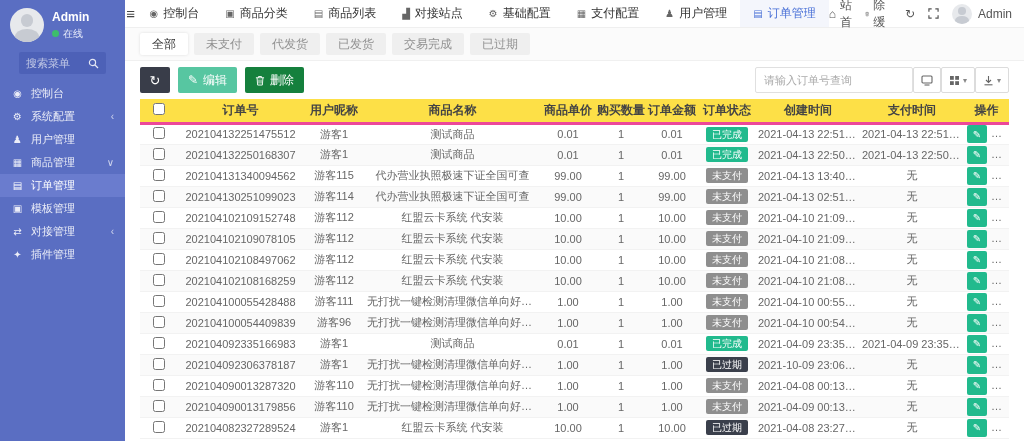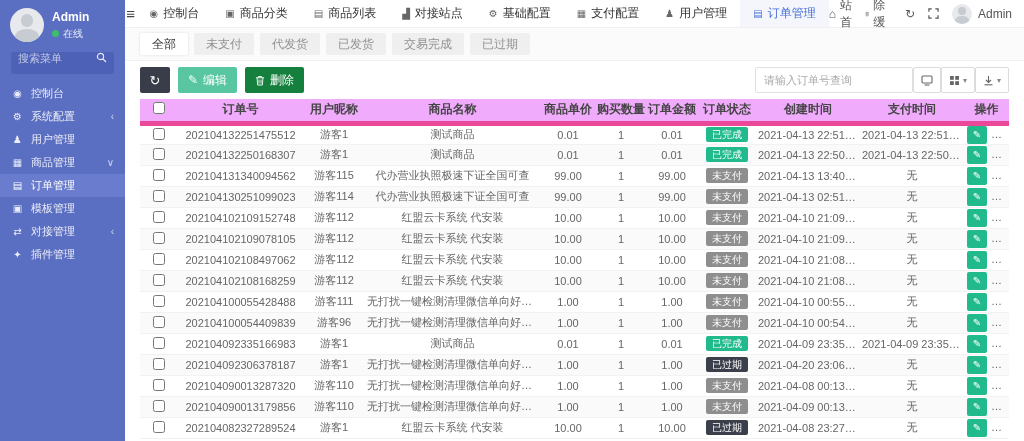--- a/index.html
+++ b/index.html
@@ -11,21 +11,21 @@
   .sidebar { width:125px; background:#5a6ec2; flex-shrink:0; display:flex; flex-direction:column; color:#fff; }
   .side-user { display:flex; align-items:center; gap:8px; padding:8px 10px 6px; }
   .avatar { border-radius:50%; background:#e7e9ec; position:relative; overflow:hidden; flex-shrink:0; }
   .avatar::before { content:""; position:absolute; width:38%; height:38%; border-radius:50%; background:#c7cbd2; left:31%; top:18%; }
   .avatar::after { content:""; position:absolute; width:68%; height:44%; border-radius:50% 50% 0 0; background:#c7cbd2; left:16%; top:62%; }
   .avatar.big { width:34px; height:34px; }
   .avatar.small { width:20px; height:20px; }
   .side-user-name { font-weight:bold; font-size:12px; color:#fff; }
   .side-user-status { display:flex; align-items:center; gap:4px; font-size:10px; color:#e8ecfa; margin-top:3px; }
   .dot { width:7px; height:7px; border-radius:50%; background:#3dbe6b; display:inline-block; }
-  .side-search { margin:4px 11px 8px; background:#4d61b7; border-radius:2px; height:22px; display:flex; align-items:flex-start; padding:0 7px; }
+  .side-search { margin:4px 19px 8px; background:#4d61b7; border-radius:2px; height:22px; display:flex; align-items:center; padding:0 7px; }
   .side-search-input { flex:1; background:transparent; border:none; outline:none; color:#fff; font-size:11px; min-width:0; }
   .side-search-input::placeholder { color:rgba(255,255,255,.65); }
   .side-menu { flex:1; }
   .side-item { height:23px; display:flex; align-items:center; padding:0 11px; gap:7px; color:rgba(255,255,255,.88); cursor:pointer; font-size:11px; }
   .side-item.active { background:#6a7ccE; color:#fff; }
   .si-icon { width:13px; font-size:10px; text-align:center; flex-shrink:0; }
   .si-label { white-space:nowrap; }
   .si-arrow { margin-left:auto; font-size:10px; color:rgba(255,255,255,.7); }
 
   
@@ -59,21 +59,21 @@
   .search-input::placeholder { color:#aaa; }
   .tool-ic-btn { height:26px; background:#fff; border:1px solid #dcdcdc; border-radius:2px; display:inline-flex; align-items:center; justify-content:center; gap:3px; color:#666; cursor:pointer; padding:0 7px; }
   .caret { font-size:8px; color:#888; }
 
   
   .tablewrap { flex:1; overflow:hidden; padding:0 15px; }
   table { width:100%; border-collapse:collapse; table-layout:fixed; }
   col.c1{width:38px} col.c2{width:125px} col.c3{width:62px} col.c4{width:175px}
   col.c5{width:56px} col.c6{width:50px} col.c7{width:52px} col.c8{width:58px}
   col.c9{width:104px} col.c10{width:104px} col.c11{width:45px}
-  thead th { height:24px; font-weight:bold; color:#444; border-bottom:5px solid #ec4899; font-size:12px; text-align:center; background:#f0abfc; }
+  thead th { height:24px; font-weight:bold; color:#444; border-bottom:3px solid #ec4899; font-size:12px; text-align:center; background:#fde047; }
   tbody td { height:21px; text-align:center; color:#666; border-bottom:1px solid #f2f2f2; font-size:11px; white-space:nowrap; overflow:hidden; text-overflow:ellipsis; padding:0 2px; }
   tbody tr:nth-child(even) { background:#fafafa; }
   input[type=checkbox] { width:12px; height:12px; cursor:pointer; }
   .badge { display:inline-block; padding:3px 6px 2px; border-radius:2px; color:#fff; font-size:10px; line-height:1;text-align:center; }
   .badge-done { background:#21ba8d; }
   .badge-unpaid { background:#8e8e8e; }
   .badge-expired { background:#3a3f4b; }
   .act-btn { width:20px; height:18px; border:none; border-radius:2px; color:#fff; cursor:pointer; display:inline-flex; align-items:center; justify-content:center; margin:0 1px; vertical-align:middle; padding:0; }
   .act-edit { background:#21ba8d; font-size:10px; }
   .act-del { background:#e8483f; }
@@ -538,21 +538,21 @@
   </tr>
                 <tr>
     <td><input type="checkbox" style=""></td>
     <td class="c-no">202104092306378187</td>
     <td class="c-nick">游客1</td>
     <td class="c-prod">无打扰一键检测清理微信单向好友周卡</td>
     <td class="c-price">1.00</td>
     <td class="c-qty">1</td>
     <td class="c-amt">1.00</td>
     <td><span class="badge badge-expired">已过期</span></td>
-    <td class="c-created">2021-04-20 23:06:37</td>
+    <td class="c-created">2021-10-09 23:06:37</td>
     <td class="c-paid">无</td>
     <td>
       <button class="act-btn act-edit">
         <span>✎</span>
       </button>
       <button class="act-btn act-del">
         <svg width="9" height="10" viewBox="0 0 11 12">
           <path d="M1 3h9M3.8 3V1.6h3.4V3M2.3 3l.6 8h5.2l.6-8M4.4 5v4.4M6.6 5v4.4" fill="none" stroke="#fff" stroke-width="1.1"></path>
         </svg>
       </button>

